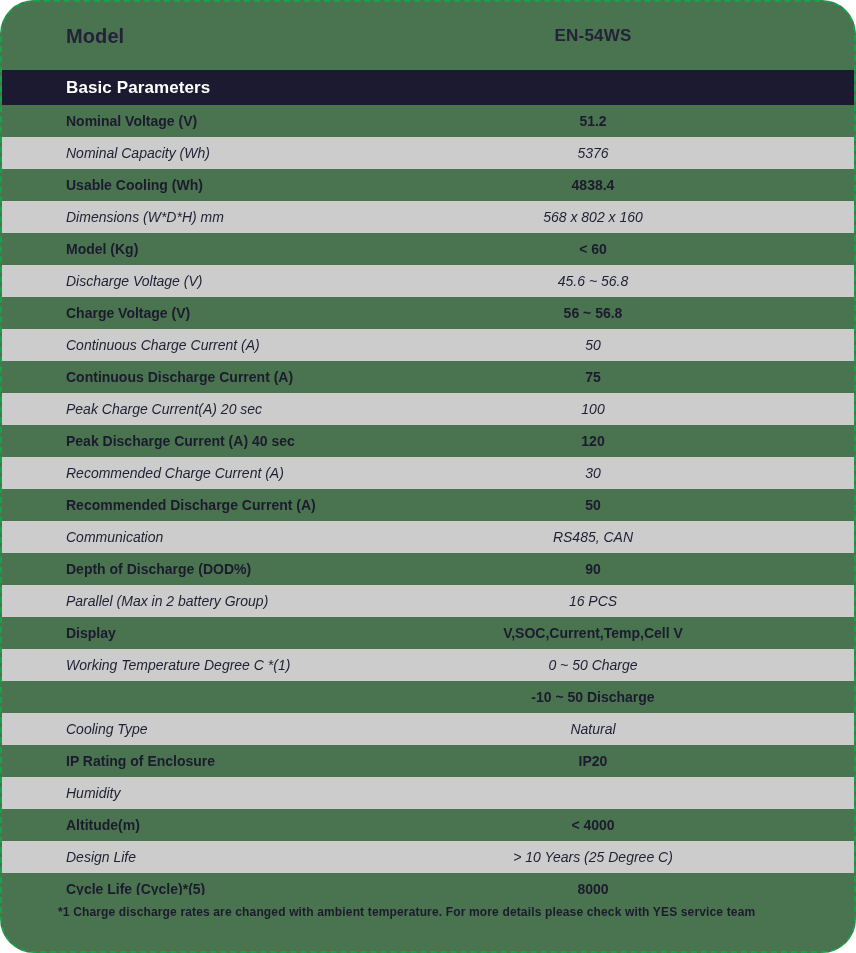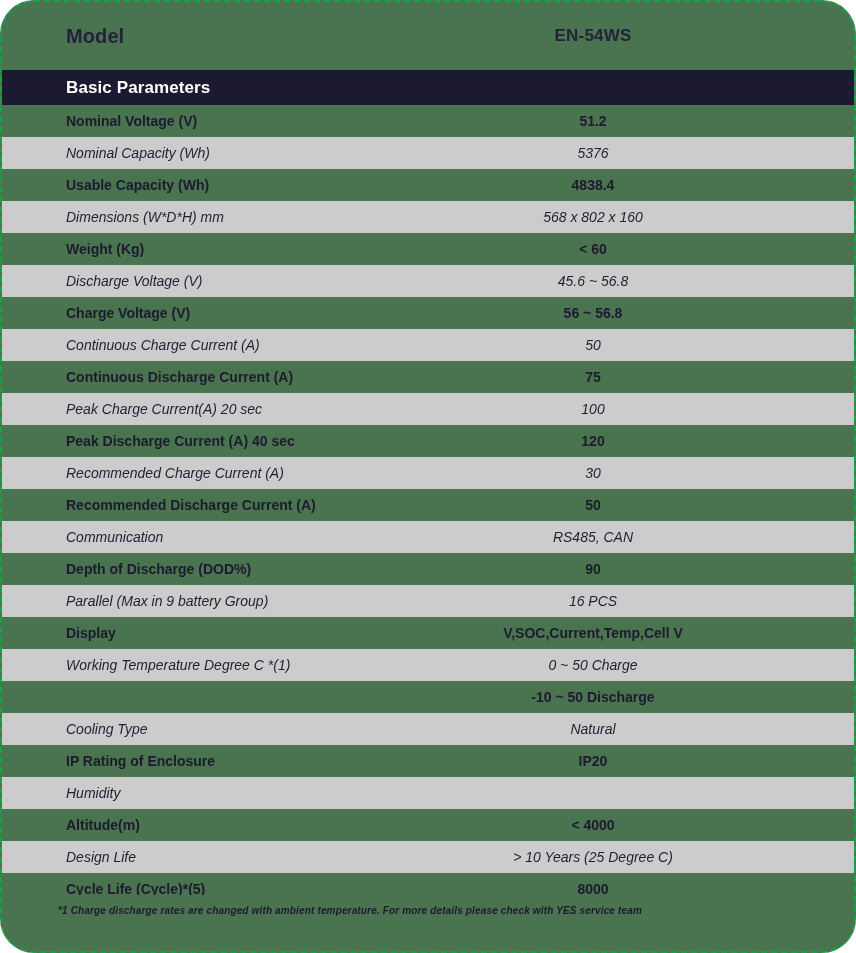--- a/index.html
+++ b/index.html
@@ -99,23 +99,22 @@
     left: 0;
     right: 0;
     bottom: 0;
     height: 56px;
     background: #4a7350;
     padding: 6px 0 0 56px;
     box-sizing: border-box;
   }
   .footnote {
     color: #1c1b2e;
-    font-size: 10px;
-    font-weight: 700;
-    font-style: italic;
+    font-size: 12px;
+    font-weight: 700;
     letter-spacing: .15px;
     line-height: 1.9;
     white-space: nowrap;
   }
 </style>
 </head>
 <body>
 
 <div id="spec-card">
 
@@ -137,29 +136,29 @@
 
     <tr class="row-green">
           <td class="cell-label">Nominal Voltage (V)</td>
           <td class="cell-value">51.2</td>
         </tr>
         <tr class="row-gray">
           <td class="cell-label">Nominal Capacity (Wh)</td>
           <td class="cell-value">5376</td>
         </tr>
         <tr class="row-green">
-          <td class="cell-label">Usable Capacity (Wh)</td>
+          <td class="cell-label">Usable Cooling (Wh)</td>
           <td class="cell-value">4838.4</td>
         </tr>
         <tr class="row-gray">
           <td class="cell-label">Dimensions (W*D*H) mm</td>
           <td class="cell-value">568 x 802 x 160</td>
         </tr>
         <tr class="row-green">
-          <td class="cell-label">Weight (Kg)</td>
+          <td class="cell-label">Model (Kg)</td>
           <td class="cell-value">&lt; 60</td>
         </tr>
         <tr class="row-gray">
           <td class="cell-label">Discharge Voltage (V)</td>
           <td class="cell-value">45.6 ~ 56.8</td>
         </tr>
         <tr class="row-green">
           <td class="cell-label">Charge Voltage (V)</td>
           <td class="cell-value">56 ~ 56.8</td>
         </tr>
@@ -189,21 +188,21 @@
         </tr>
         <tr class="row-gray">
           <td class="cell-label">Communication</td>
           <td class="cell-value">RS485, CAN</td>
         </tr>
         <tr class="row-green">
           <td class="cell-label">Depth of Discharge (DOD%)</td>
           <td class="cell-value">90</td>
         </tr>
         <tr class="row-gray">
-          <td class="cell-label">Parallel (Max in 9 battery Group)</td>
+          <td class="cell-label">Parallel (Max in 2 battery Group)</td>
           <td class="cell-value">16 PCS</td>
         </tr>
         <tr class="row-green">
           <td class="cell-label">Display</td>
           <td class="cell-value">V,SOC,Current,Temp,Cell V</td>
         </tr>
         <tr class="row-gray">
           <td class="cell-label">Working Temperature Degree C *(1)</td>
           <td class="cell-value">0 ~ 50 Charge</td>
         </tr>

